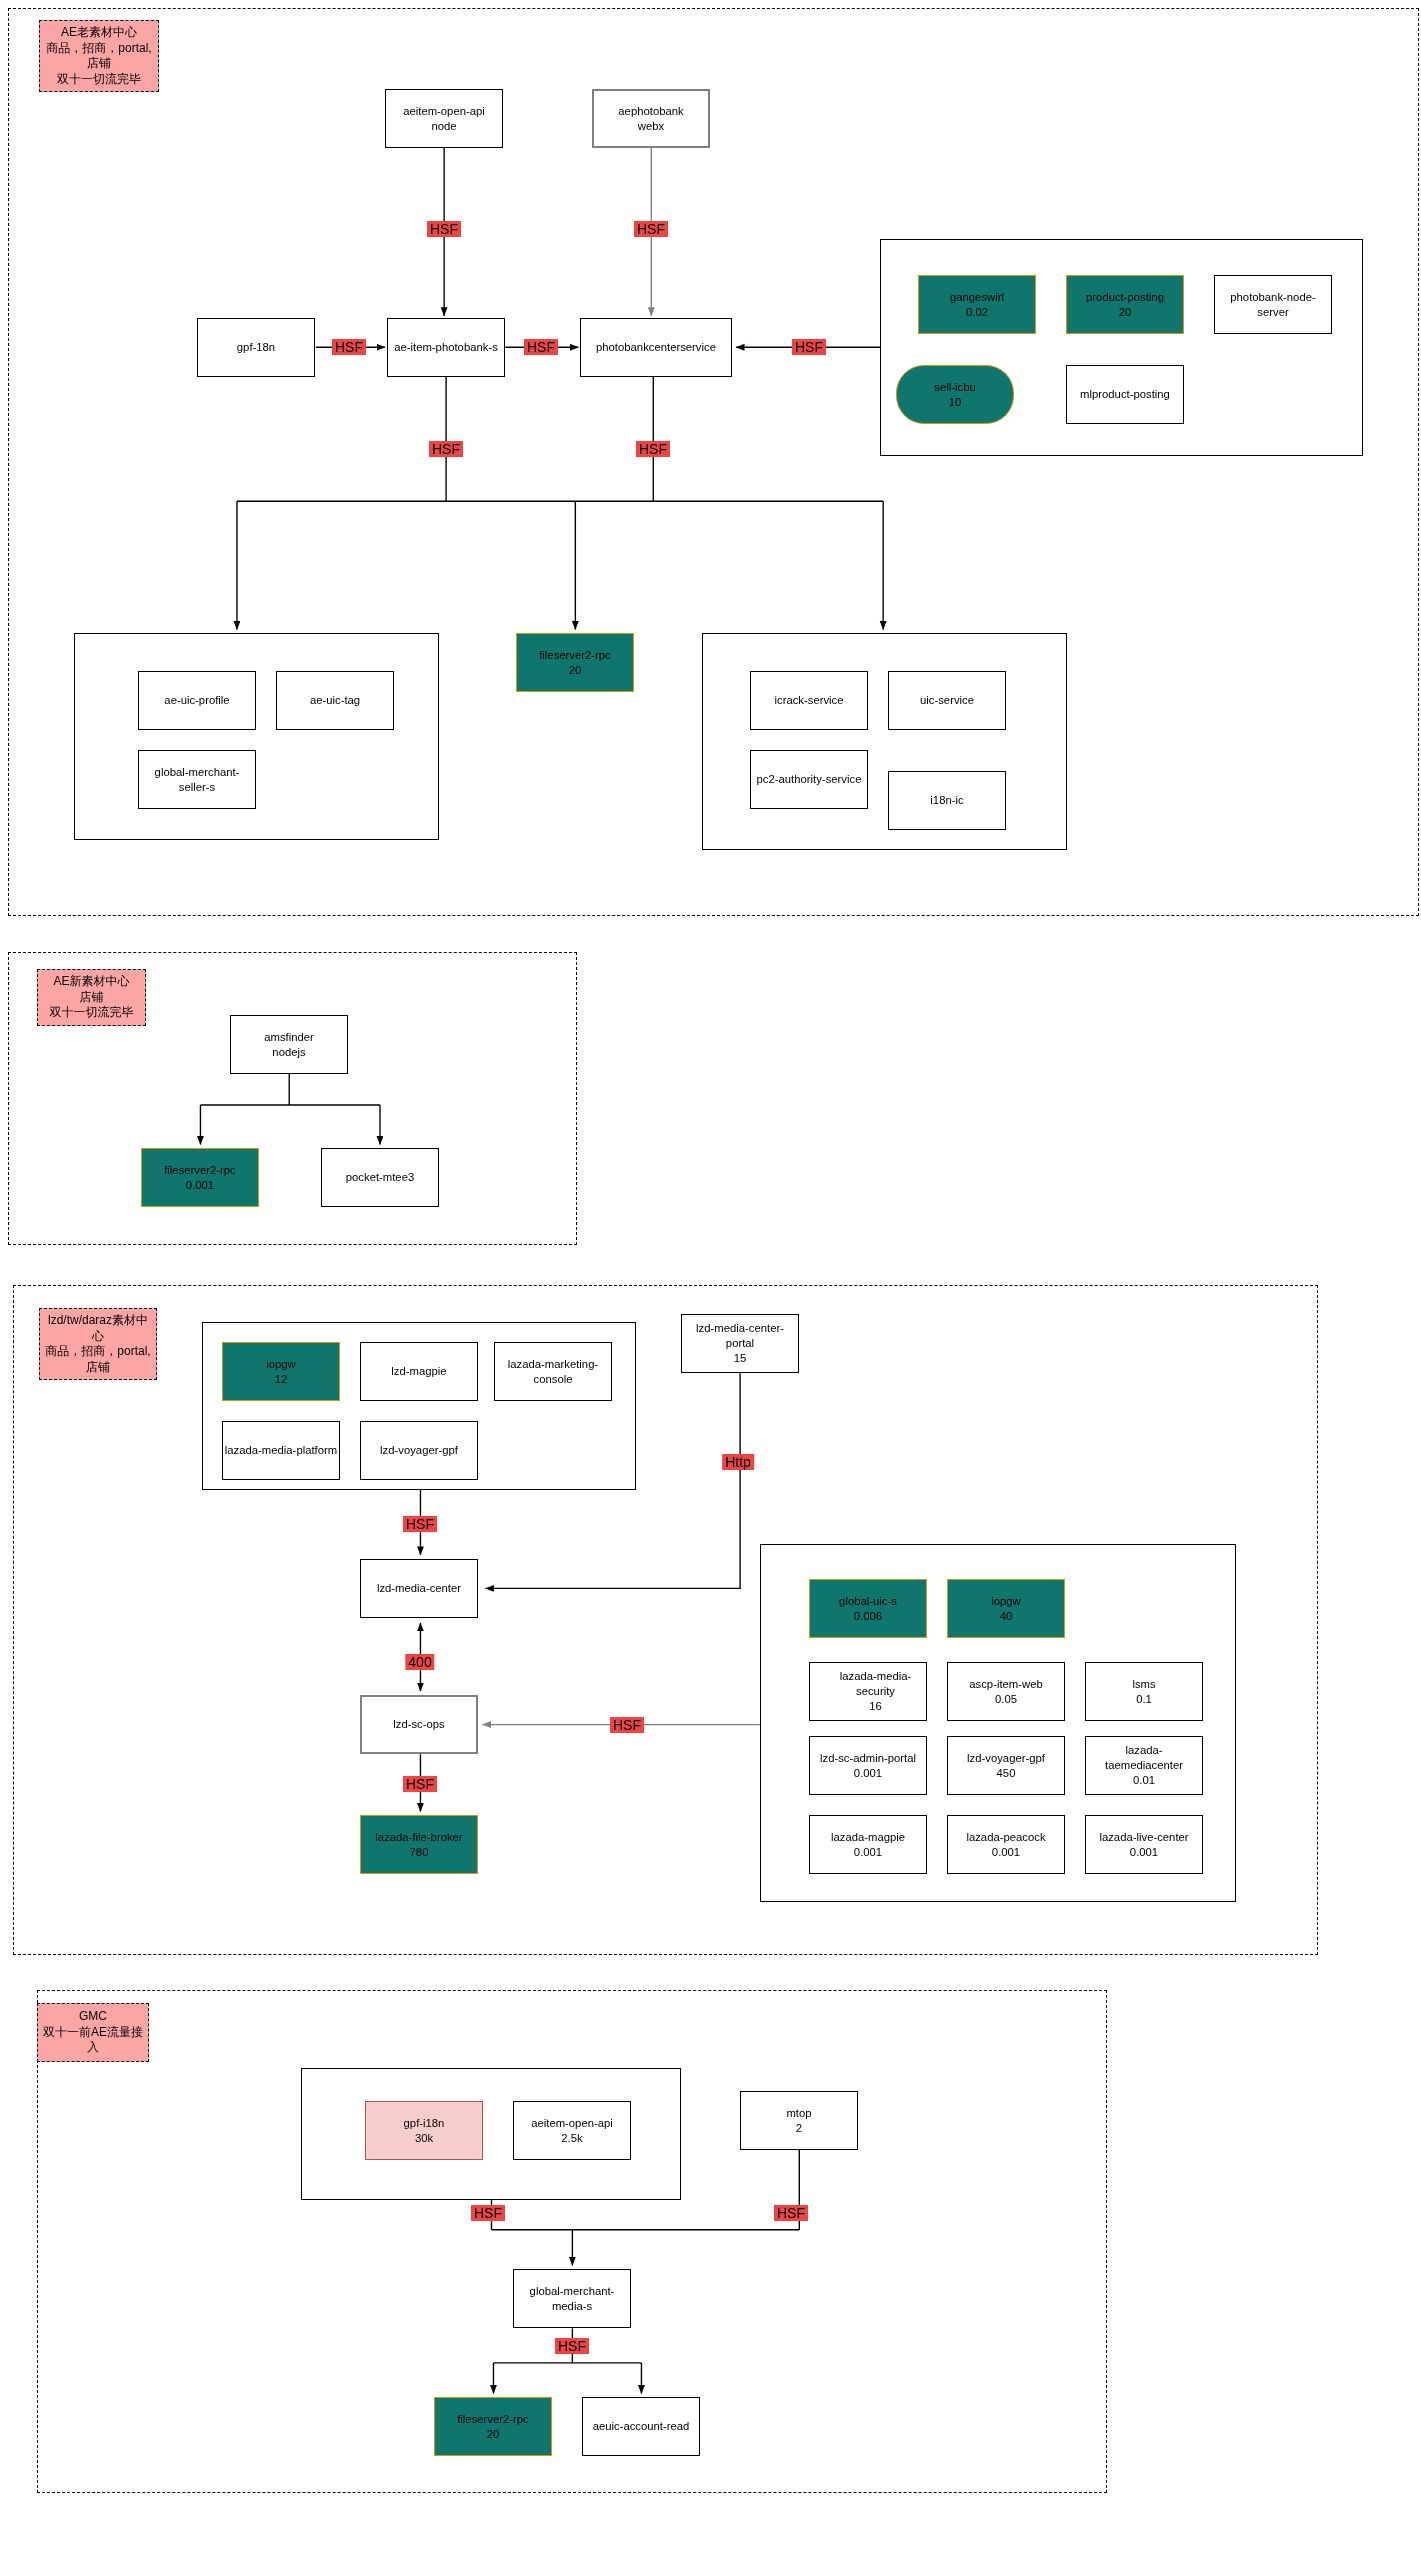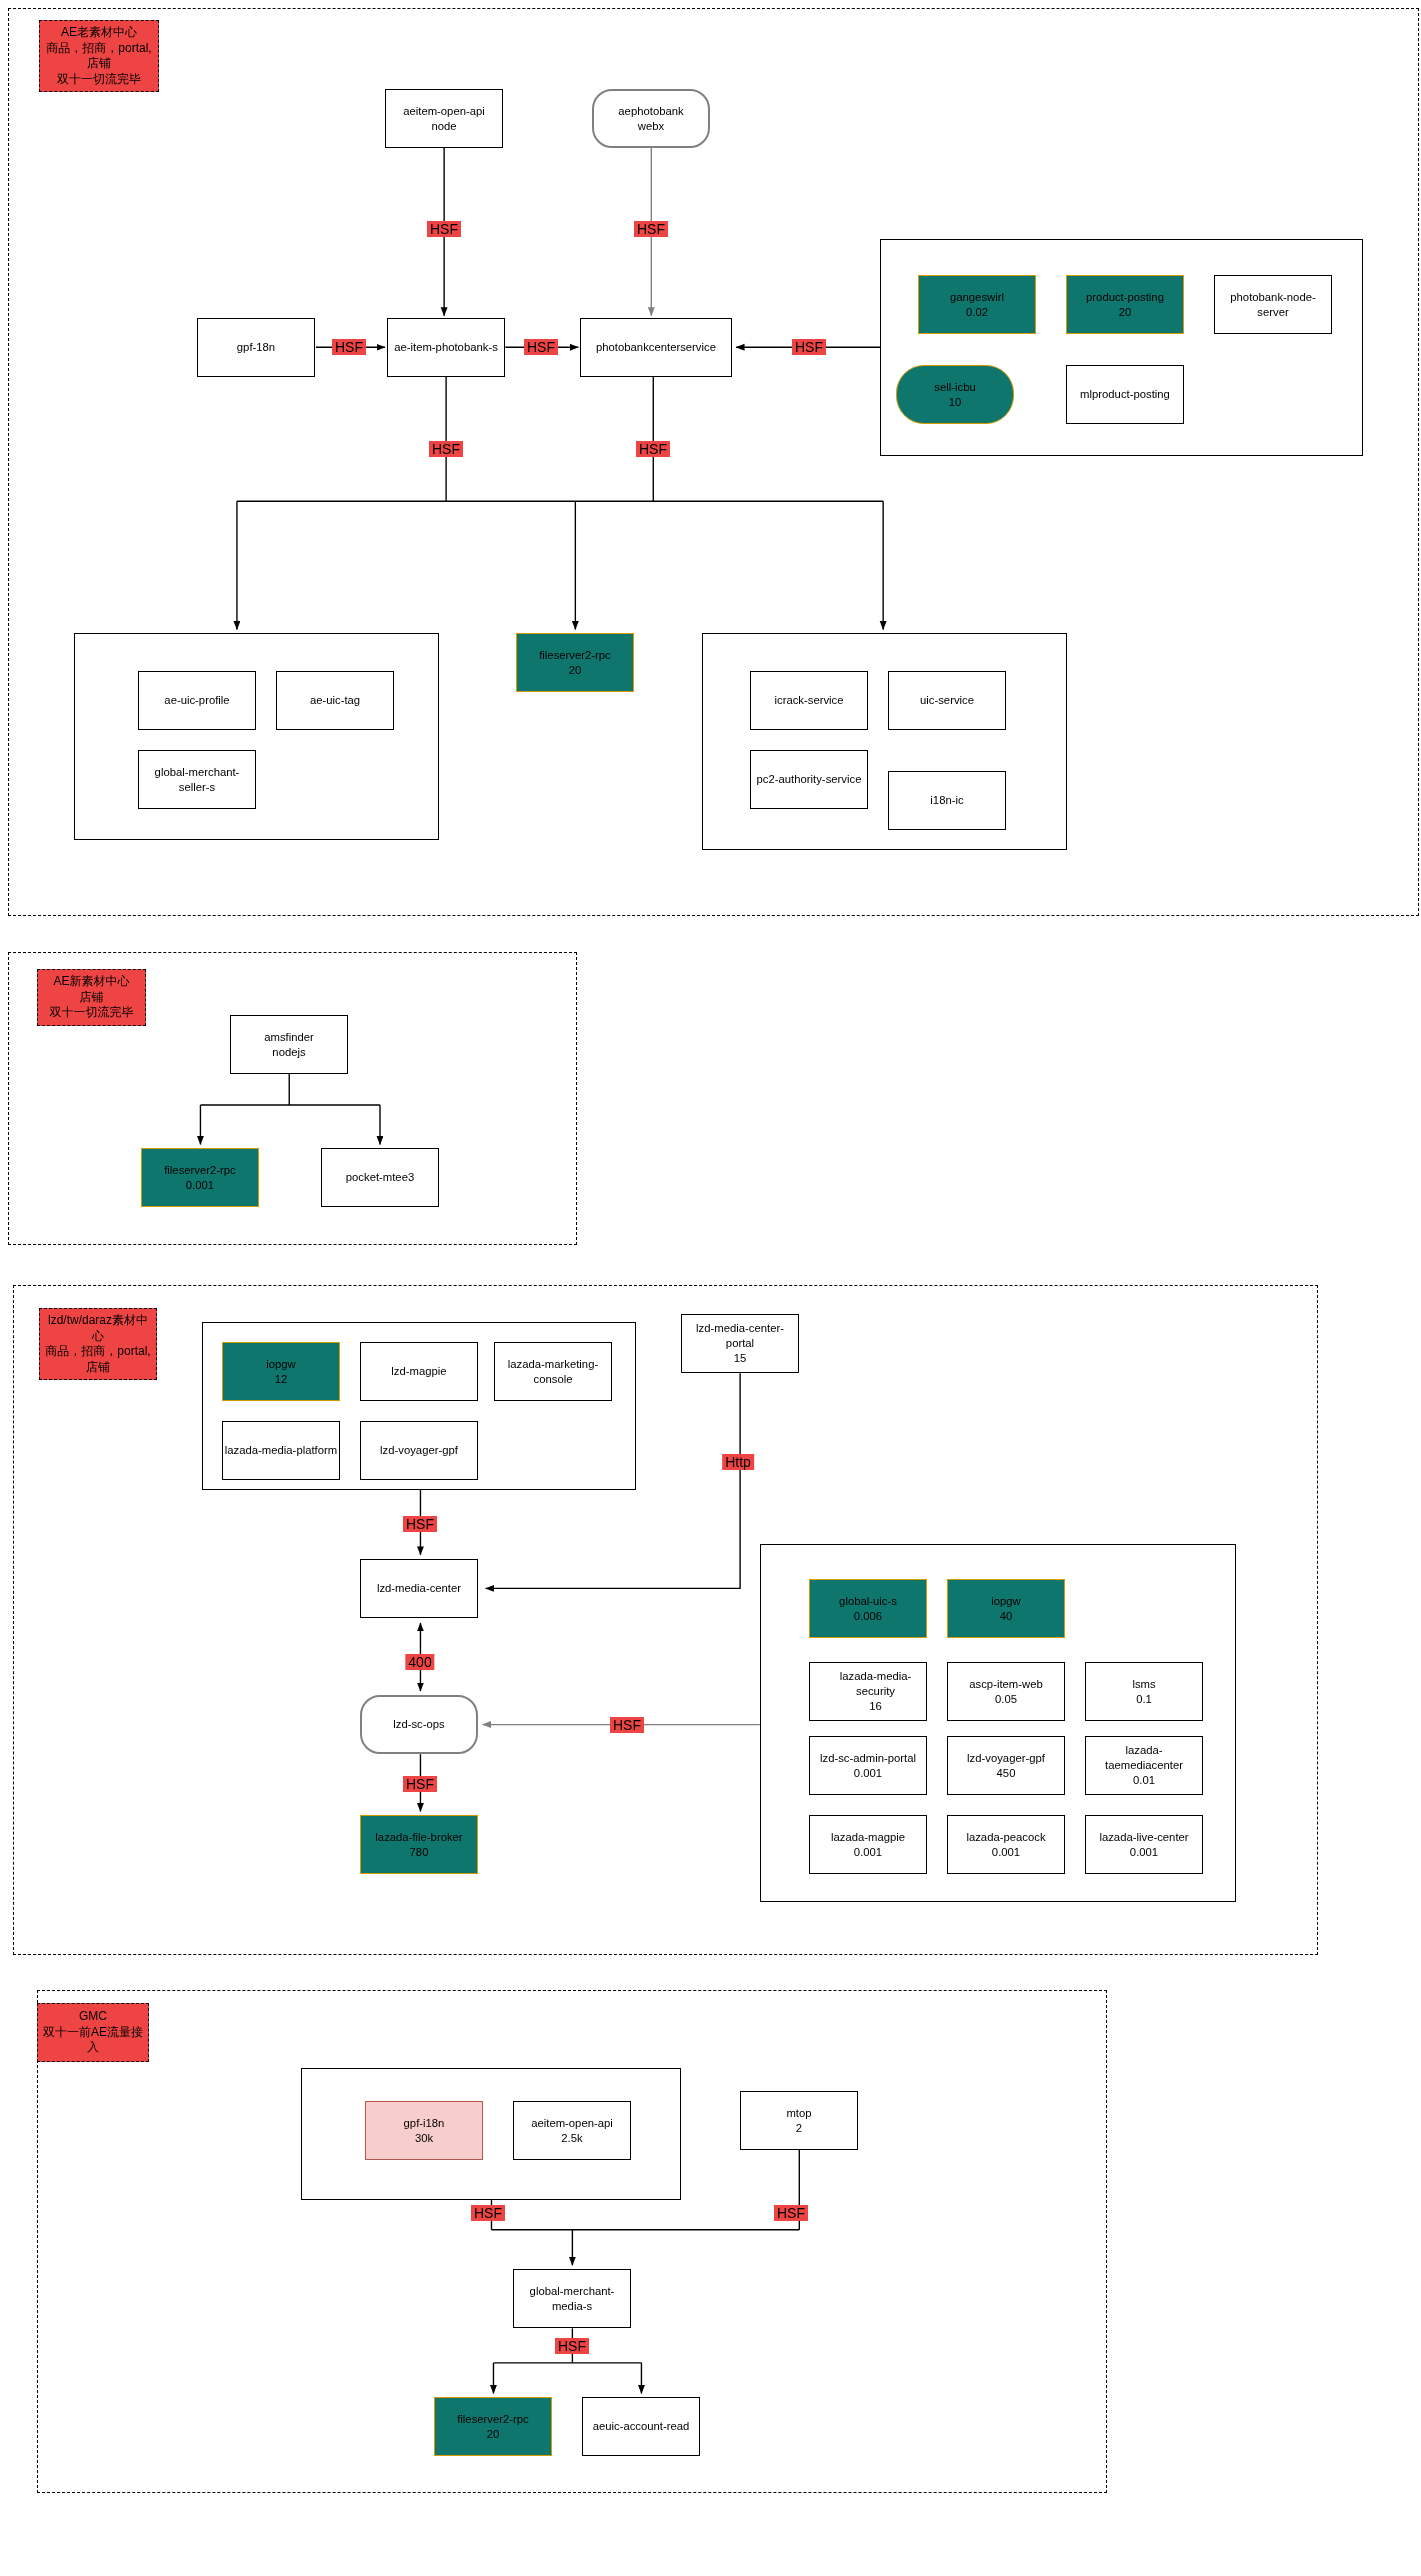--- a/index.html
+++ b/index.html
@@ -3,31 +3,31 @@
 <meta charset="utf-8">
 <style>
   * { margin:0; padding:0; box-sizing:border-box; }
   html,body { background:#ffffff; }
   body { font-family:"Liberation Sans","DejaVu Sans",sans-serif; color:#000; }
   .canvas { position:relative; width:1422px; height:2576px; background:#fff; overflow:hidden; }
 
   .section { position:absolute; border:1px dashed #000; background:transparent; }
   .seclabel { position:absolute; border:1px dashed #000; display:flex; flex-direction:column;
               justify-content:center; align-items:center; text-align:center;
-              font-size:12px; line-height:1.3; padding:4px 3px; background:#ef4444; }
+              font-size:12px; line-height:1.3; padding:4px 3px; background:#fca5a5; }
   .seclabel div { width:100%; }
 
   .group { position:absolute; border:1px solid #000; background:#fff; }
 
   .node { position:absolute; width:118px; height:59px; border:1px solid #000; background:#fff;
           display:flex; flex-direction:column; justify-content:center; align-items:center;
           text-align:center; font-size:11.3px; line-height:1.32; padding:1px; }
   .node.orange { background:#0f766e; border-color:#D79B00; }
   .node.red    { background:#F8CECC; border-color:#B85450; }
-  .node.grayb  { border-color:#808080; border-width:2px;border-radius:20px; }
+  .node.grayb  { border-color:#808080; border-width:2px; }
   .node.wide   { width:152px; }
 
   svg.wires { position:absolute; left:0; top:0; pointer-events:none; }
 
   .elabel { position:absolute; transform:translate(-50%,-50%); background:#ef4444;
             font-size:14px; padding:0 3px; white-space:nowrap; z-index:5; }
 </style>
 </head>
 <body>
 

